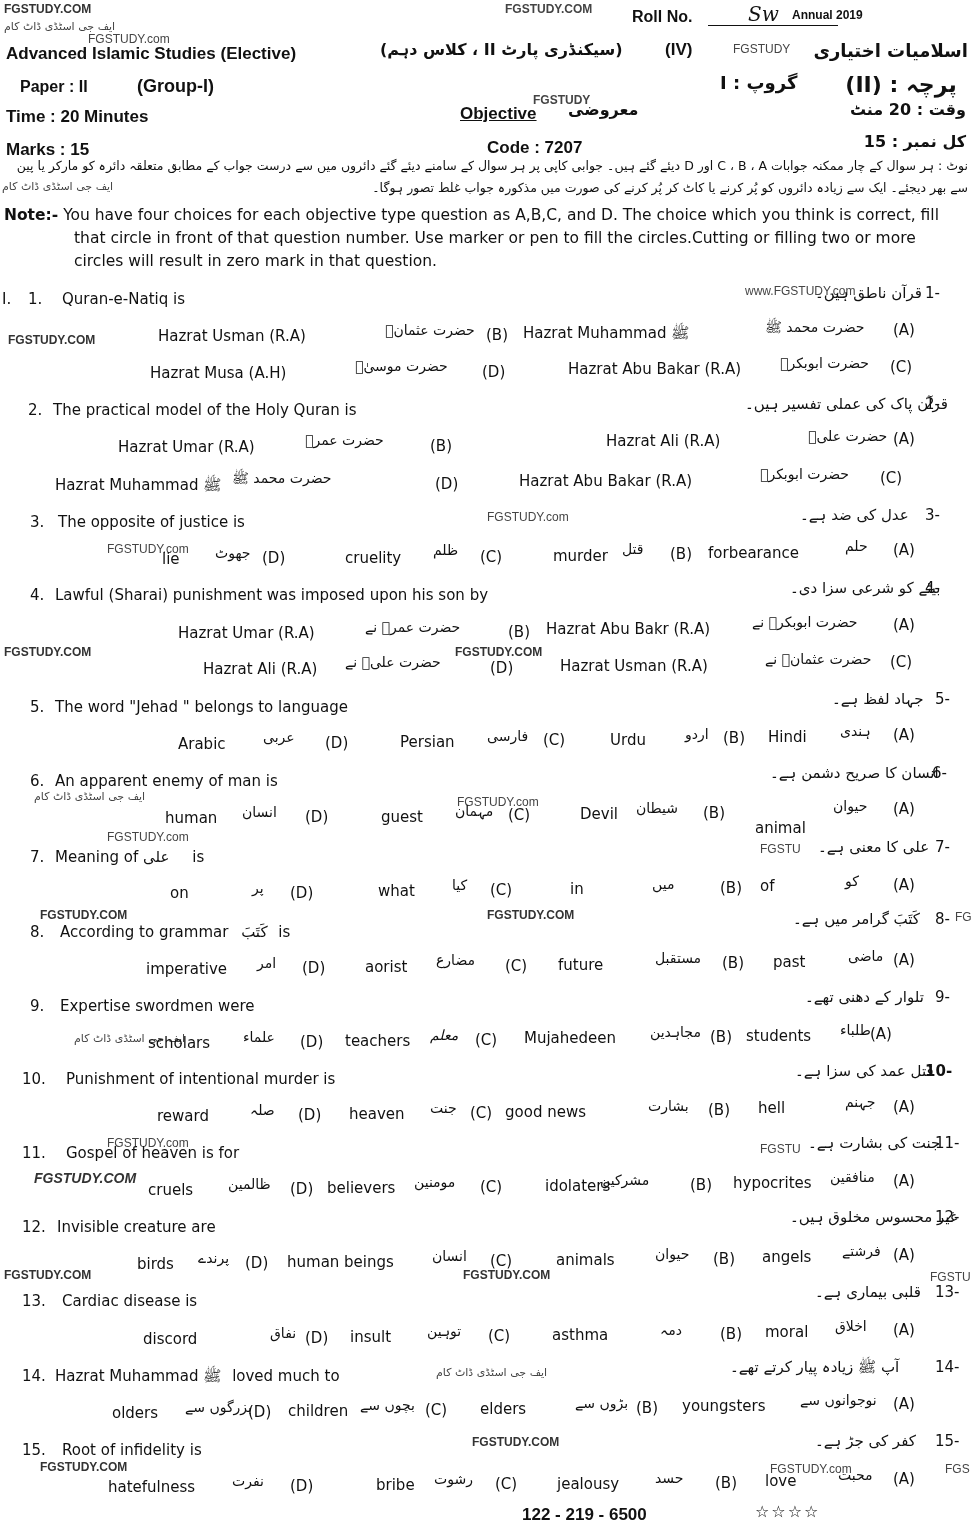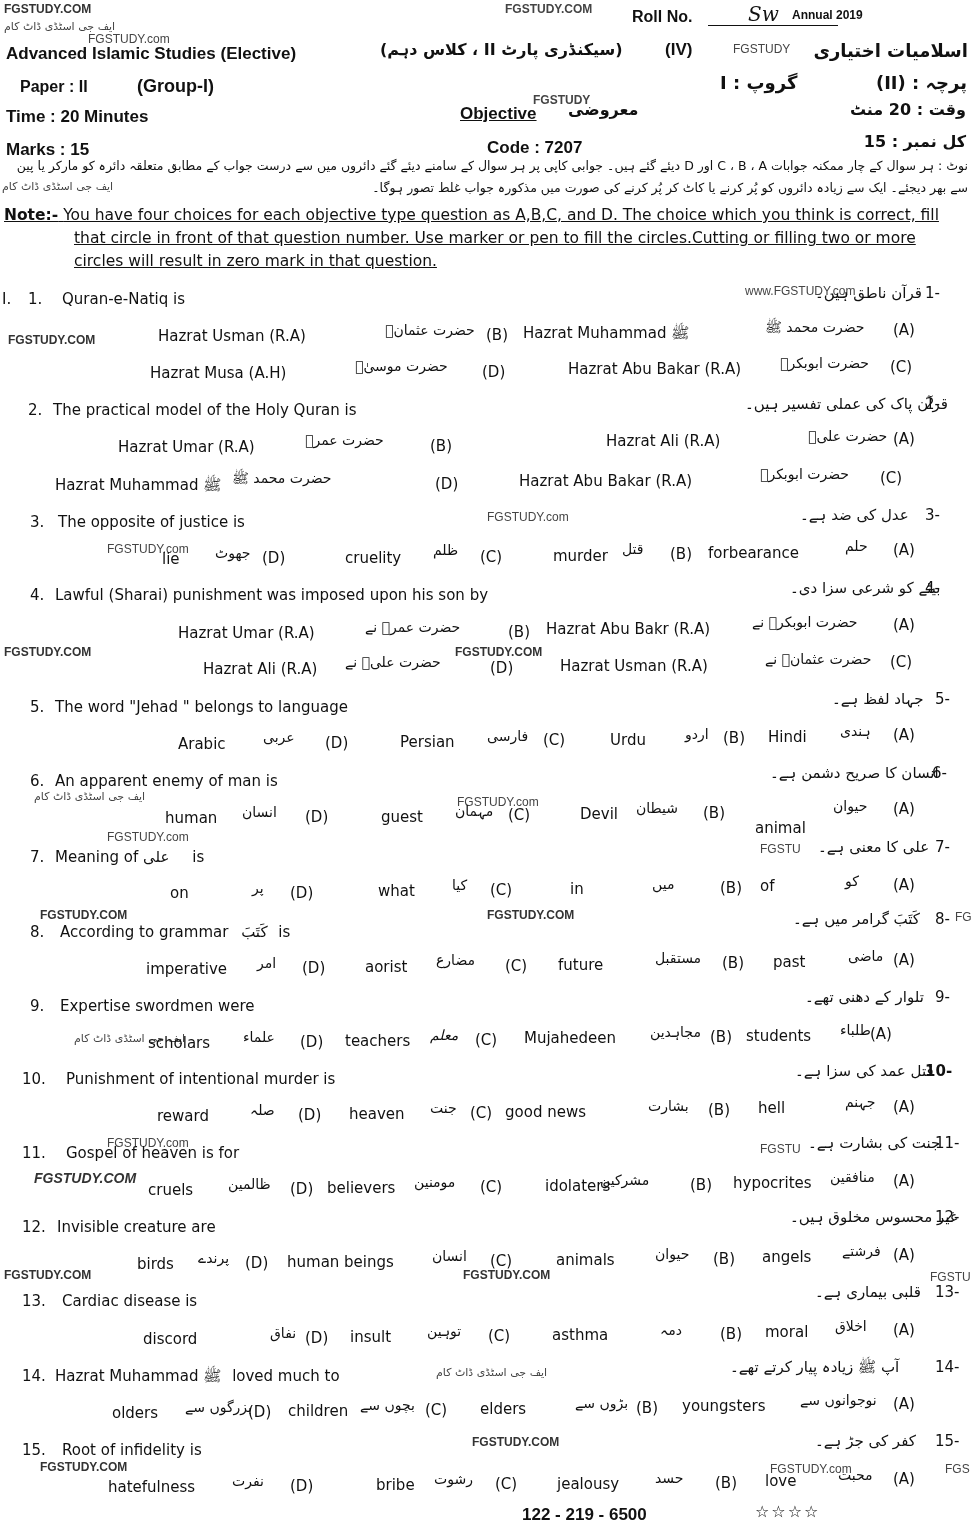--- a/index.html
+++ b/index.html
@@ -6,21 +6,21 @@
   body {
     width: 971px; height: 1529px; position: relative; overflow: hidden;
     font-family: "DejaVu Sans", sans-serif; color: #111;
   }
   .abs { position: absolute; white-space: nowrap; }
   .wm { position: absolute; font-family: "Liberation Sans", sans-serif; font-weight: bold; font-size: 12px; color: #333; white-space: nowrap; }
   .wm-light { position: absolute; font-family: "Liberation Sans", sans-serif; font-size: 12px; color: #444; white-space: nowrap; }
   .urdu { font-family: "DejaVu Sans", sans-serif; direction: rtl; unicode-bidi: embed; }
   .hdr-en { font-family: "Liberation Sans", sans-serif; font-weight: bold; font-size: 17px; }
   .hdr-ur { font-family: "DejaVu Sans", sans-serif; font-weight: bold; font-size: 17px; direction: rtl; }
-  .note { position: absolute; left: 4px; top: 204px; width: 962px; font-family: "DejaVu Sans", sans-serif; font-size: 15.5px; line-height: 23px; text-decoration: underline; }
+  .note { position: absolute; left: 4px; top: 204px; width: 962px; font-family: "DejaVu Sans", sans-serif; font-size: 15.5px; line-height: 23px; }
   .note .lbl { font-weight: bold; }
   .note-body { padding-left: 70px; text-indent: -70px; }
   .q-en { position: absolute; font-family: "DejaVu Sans", sans-serif; font-size: 15px; white-space: nowrap; }
   .q-ur { position: absolute; font-family: "DejaVu Sans", sans-serif; font-size: 15px; direction: rtl; white-space: nowrap; }
   .opt { position: absolute; font-family: "DejaVu Sans", sans-serif; font-size: 15px; white-space: nowrap; }
   .opt-ur { position: absolute; font-family: "DejaVu Sans", sans-serif; font-size: 14px; direction: rtl; white-space: nowrap; }
   .letter { position: absolute; font-family: "DejaVu Sans", sans-serif; font-size: 15px; white-space: nowrap; }
   .footer { position: absolute; font-family: "Liberation Sans", sans-serif; font-weight: bold; font-size: 17px; white-space: nowrap; }
   .stars { position: absolute; font-size: 16px; letter-spacing: 2px; }
   .underline { text-decoration: underline; }
@@ -68,21 +68,21 @@
 <div class="abs hdr-en" style="left:792px;top:8px;font-size:12px;">Annual 2019</div>
 
 <div class="abs hdr-en" style="left:6px;top:44px;font-size:17px;">Advanced Islamic Studies (Elective)</div>
 <div class="abs hdr-ur" style="left:380px;top:40px;font-size:16px;">(سیکنڈری پارٹ II ، کلاس دہم)</div>
 <div class="abs hdr-en" style="left:665px;top:40px;font-size:17px;">(IV)</div>
 <div class="abs hdr-ur" style="left:790px;top:40px;font-size:18px;width:178px;text-align:right;">اسلامیات اختیاری</div>
 
 <div class="abs hdr-en" style="left:20px;top:78px;font-size:16px;">Paper : II</div>
 <div class="abs hdr-en" style="left:137px;top:76px;font-size:18px;">(Group-I)</div>
 <div class="abs hdr-ur" style="left:720px;top:72px;font-size:18px;">گروپ : I</div>
-<div class="abs hdr-ur" style="left:835px;top:72px;font-size:18px;width:132px;text-align:right;">پرچہ : (II)</div>
+<div class="abs hdr-ur" style="left:835px;top:72px;font-size:22px;width:132px;text-align:center;">پرچہ : (II)</div>
 
 <div class="abs hdr-en" style="left:6px;top:107px;font-size:17px;">Time : 20 Minutes</div>
 <div class="abs hdr-en underline" style="left:460px;top:104px;font-size:17px;">Objective</div>
 <div class="abs hdr-ur" style="left:568px;top:100px;font-size:16px;">معروضی</div>
 <div class="abs hdr-ur" style="left:820px;top:100px;font-size:16px;width:146px;text-align:right;">وقت : 20 منٹ</div>
 
 <div class="abs hdr-en" style="left:6px;top:140px;font-size:17px;">Marks : 15</div>
 <div class="abs hdr-en" style="left:487px;top:138px;font-size:17px;">Code : 7207</div>
 <div class="abs hdr-ur" style="left:820px;top:132px;font-size:16px;width:146px;text-align:right;">کل نمبر : 15</div>
 

